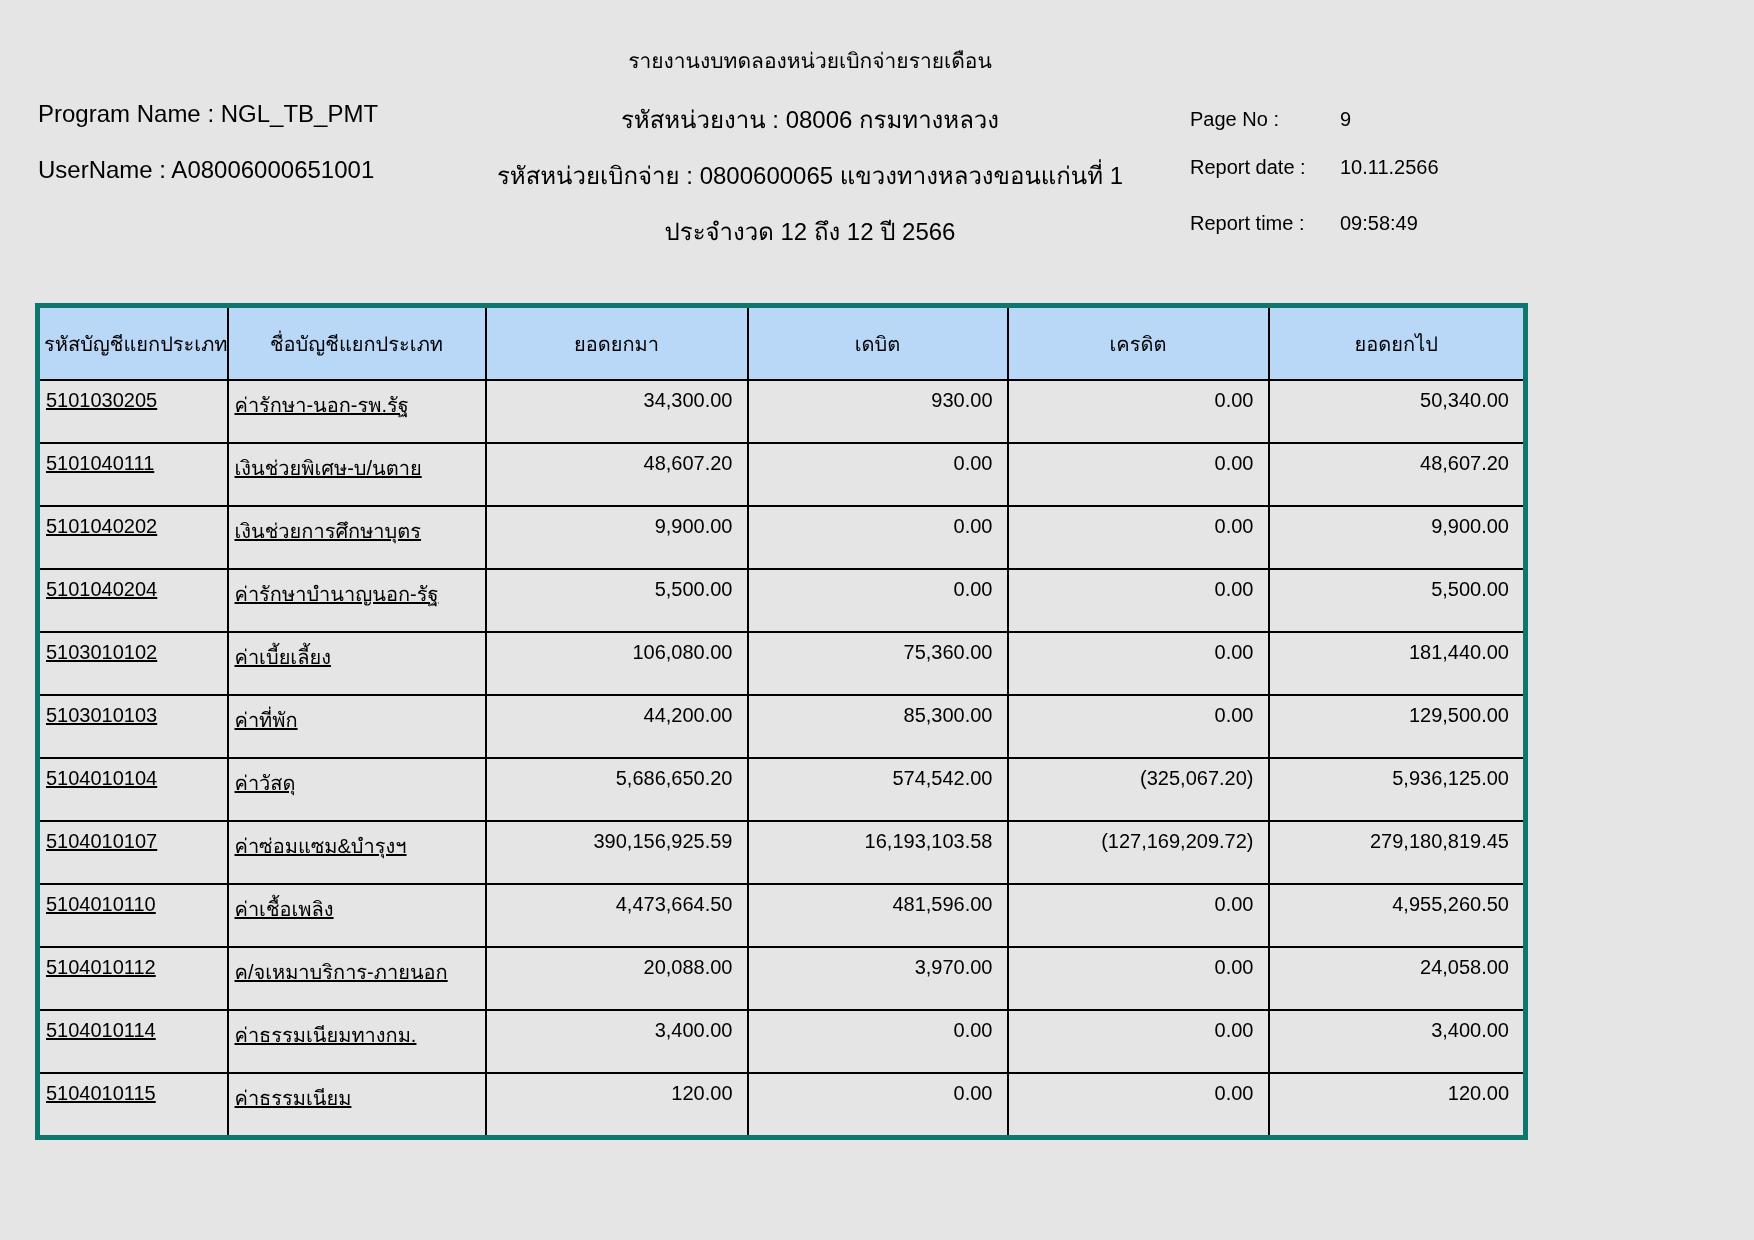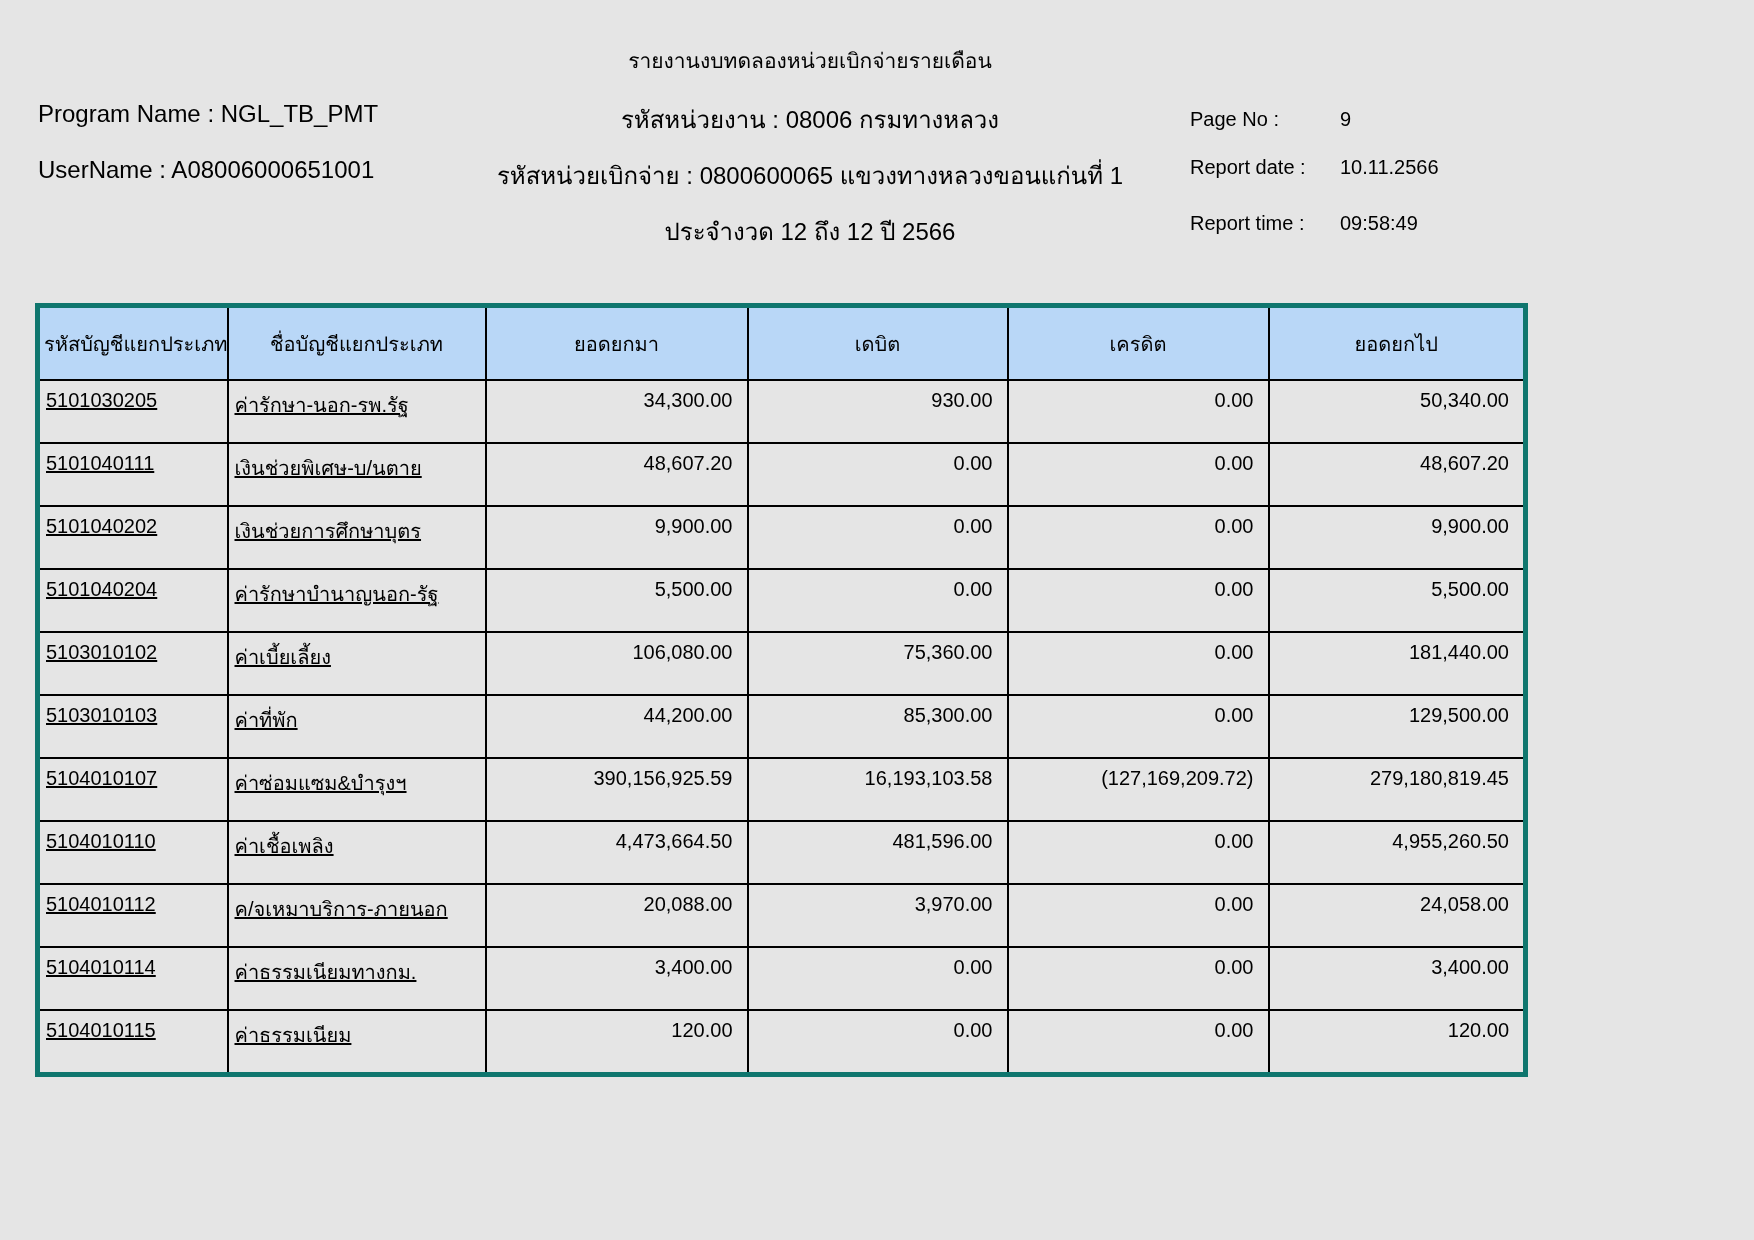--- a/index.html
+++ b/index.html
@@ -147,20 +147,28 @@
         </tr>
         <tr>
           <td class="cell-left">5103010103</td>
           <td class="cell-left">ค่าที่พัก</td>
           <td class="cell-num">44,200.00</td>
           <td class="cell-num">85,300.00</td>
           <td class="cell-num">0.00</td>
           <td class="cell-num">129,500.00</td>
         </tr>
         <tr>
+          <td class="cell-left">5104010104</td>
+          <td class="cell-left">ค่าวัสดุ</td>
+          <td class="cell-num">5,686,650.20</td>
+          <td class="cell-num">574,542.00</td>
+          <td class="cell-num">(325,067.20)</td>
+          <td class="cell-num">5,936,125.00</td>
+        </tr>
+        <tr>
           <td class="cell-left">5104010107</td>
           <td class="cell-left">ค่าซ่อมแซม&amp;บำรุงฯ</td>
           <td class="cell-num">390,156,925.59</td>
           <td class="cell-num">16,193,103.58</td>
           <td class="cell-num">(127,169,209.72)</td>
           <td class="cell-num">279,180,819.45</td>
         </tr>
         <tr>
           <td class="cell-left">5104010110</td>
           <td class="cell-left">ค่าเชื้อเพลิง</td>

